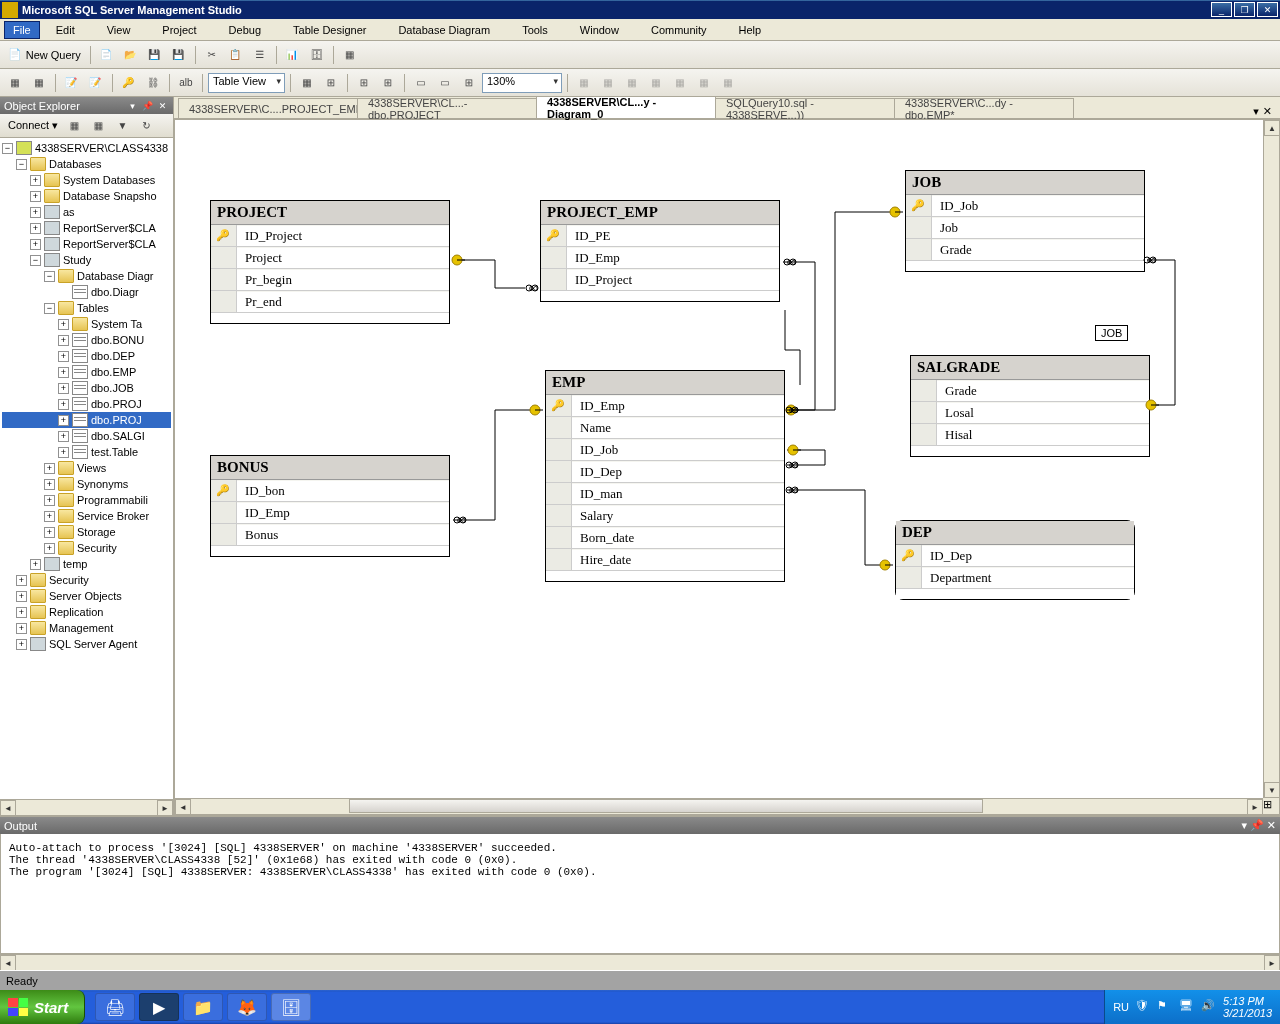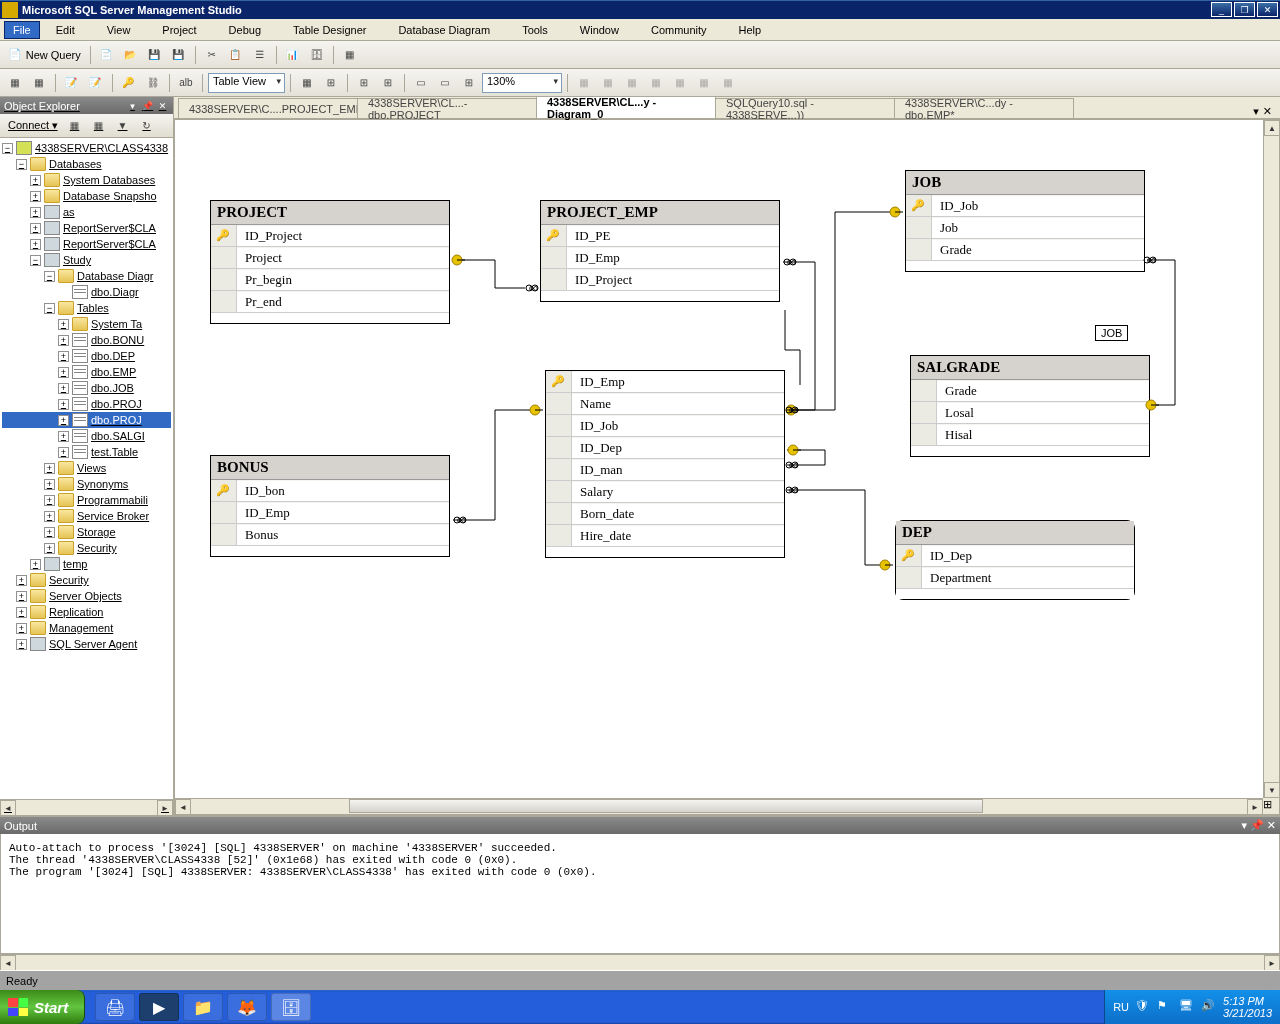--- a/index.html
+++ b/index.html
@@ -23,21 +23,21 @@
 .tbtn { width:22px; height:22px; border:1px solid transparent; display:inline-flex; align-items:center; justify-content:center; font-size:10px; color:#444;}
 .tsep { width:1px; height:18px; background:#aca899; margin:0 3px;}
 .tlabel { padding:0 4px; color:#000; display:flex; align-items:center; gap:4px;}
 .tcombo { height:20px; background:#fff; border:1px solid #7f9db9; padding:1px 18px 1px 4px; position:relative; font-size:11px; }
 .tcombo::after { content:"▾"; position:absolute; right:3px; top:2px; font-size:9px; color:#333;}
 
 
 .mainarea { flex: 1; display: flex; background: #ece9d8; overflow: hidden; }
 
 
-.objexp { width: 174px; display: flex; flex-direction: column; border-right: 1px solid #aca899; text-decoration: underline; }
+.objexp { width: 174px; display: flex; flex-direction: column; border-right: 1px solid #aca899; }
 .panetitle { background: linear-gradient(to bottom,#8a8a8a,#6a6a6a); color:#fff; font-size:11px; padding:2px 4px; display:flex; align-items:center; justify-content:space-between;}
 .panetitle .pbtns { display:flex; gap:2px;}
 .panetitle .pbtn { width:13px; height:13px; font-size:9px; color:#fff; display:flex; align-items:center; justify-content:center;}
 .connectbar { background:linear-gradient(#f5f4f0,#e0ddd0); height:24px; display:flex; align-items:center; padding:0 4px; border-bottom:1px solid #aca899; gap:2px;}
 .connectbar .clabel { padding:2px 4px;}
 .tree { flex:1; background:#fff; overflow:auto; padding:2px; font-size:11px;}
 .treenode { white-space:nowrap; display:flex; align-items:center; height:16px; cursor:default;}
 .treenode .exp { width:11px; height:11px; border:1px solid #919191; color:#000; font-size:9px; display:inline-flex; align-items:center; justify-content:center; margin-right:3px; line-height:1; background:#fff;}
 .treenode .noexp { width:11px; height:11px; display:inline-block; margin-right:3px;}
 .treenode .nicon { width:16px; height:14px; display:inline-block; margin-right:3px;}
@@ -493,20 +493,21 @@
                 <div class="kcell"></div>
                 <div class="colname">Losal</div>
               </div>
               <div class="trow">
                 <div class="kcell"></div>
                 <div class="colname">Hisal</div>
               </div>
               <div style="height: 10px; background: rgb(255, 255, 255);"></div>
             </div>
             <div class="dbtable" style="left: 370px; top: 250px; width: 240px;">
+              <div class="thead">EMP</div>
               <div class="trow">
                 <div class="kcell">
                   <span class="key">🔑</span>
                 </div>
                 <div class="colname">ID_Emp</div>
               </div>
               <div class="trow">
                 <div class="kcell"></div>
                 <div class="colname">Name</div>
               </div>

